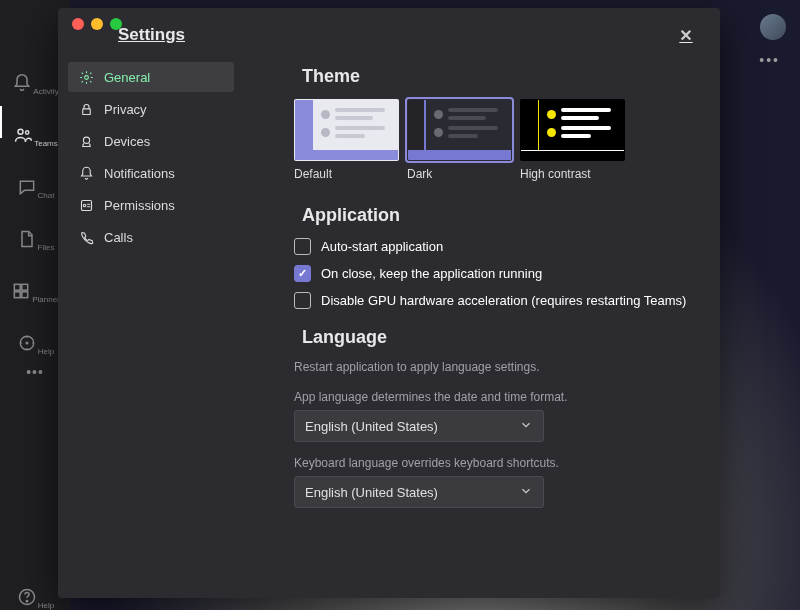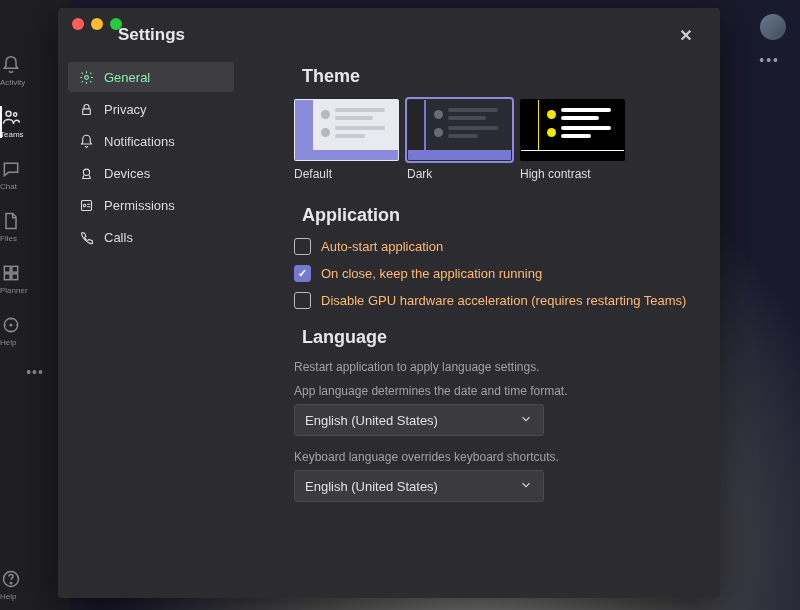--- a/index.html
+++ b/index.html
@@ -4,29 +4,29 @@
   <style>
     * { margin: 0; padding: 0; box-sizing: border-box; font-family: -apple-system, BlinkMacSystemFont, "Segoe UI", Arial, sans-serif; }
     body { width: 800px; height: 610px; background: #1a1a2e; position: relative; overflow: hidden; }
     .bg-gradient { position: absolute; inset: 0; background: radial-gradient(ellipse at 60% 90%, #888 0%, #555 25%, #1a1a2e 55%), #12121a; z-index: 0; }
     .app-sidebar { position: absolute; left: 0; top: 0; width: 70px; height: 100%; background: #1f1f23; z-index: 1; display: flex; flex-direction: column; align-items: center; padding-top: 10px; }
     .traffic-lights { display: flex; gap: 7px; position: absolute; top: 18px; left: 72px; z-index: 3; }
     .traffic-light { width: 12px; height: 12px; border-radius: 50%; }
     .tl-red { background: #ff5f56; }
     .tl-yellow { background: #ffbd2e; }
     .tl-green { background: #27c93f; }
-    .rail-item { width: 70px; height: 52px; display: flex; flex-direction: column; align-items: flex-start; justify-content: center; color: #8a8a8a; font-size: 8px; cursor: pointer; position: relative; }
+    .rail-item { width: 70px; height: 52px; display: flex; flex-direction: row; align-items: flex-end; justify-content: center; color: #8a8a8a; font-size: 8px; cursor: pointer; position: relative; }
     .rail-item.active { color: #e0e0e0; }
     .rail-item.active::before { content:""; position:absolute; left:0; top:10px; bottom:10px; width:2px; background:#fff; }
     .rail-icon { width: 22px; height: 22px; margin-bottom: 2px; display:flex; align-items:center; justify-content:center; }
     .rail-spacer { flex: 1; }
     .more-dots { color:#8a8a8a; font-size:14px; letter-spacing:1px; margin: 8px 0; cursor:pointer; }
 
     .settings-modal { position: absolute; left: 58px; top: 8px; right: 80px; bottom: 12px; background: #2b2b30; border-radius: 4px; box-shadow: 0 10px 40px rgba(0,0,0,0.6); z-index: 2; display: flex; flex-direction: column; }
-    .modal-header { height: 54px; display: flex; align-items: center; padding: 0 20px 0 60px; color: #e8e8e8; font-size: 17px; font-weight: 600; }
+    .modal-header { height: 54px; display: flex; align-items: center; padding: 0 20px 0 60px; color: #e8e8e8; font-size: 17px; font-weight: 600; text-decoration: underline; }
     .close-x { margin-left: auto; width: 28px; height: 28px; display:flex; align-items:center; justify-content:center; cursor:pointer; color:#ccc; font-size:16px; }
     .modal-body { flex:1; display:flex; overflow:hidden; }
     .settings-nav { width: 186px; padding: 0 10px; }
     .nav-item { display:flex; align-items:center; gap:10px; height:30px; padding:0 10px; color:#dcdcdc; font-size:13px; border-radius:3px; cursor:pointer; margin-bottom: 2px; }
     .nav-item.active { background:#3d3d42; color:#86efac; }
     .nav-icon { width:16px; height:16px; display:flex; align-items:center; justify-content:center; color:inherit; flex:0 0 16px; }
     .settings-content { flex:1; padding: 0 20px 20px 50px; color:#e8e8e8; overflow:auto; }
     .section-title { font-weight:700; font-size:18px; margin: 4px 8px 12px; }
     .themes { display:flex; gap:8px; margin-bottom: 24px; }
     .theme-opt { width:105px; cursor:pointer; }
@@ -46,21 +46,21 @@
     .thumb-hc .thumb-line { background:#fff; }
     .thumb-dot { width:9px; height:9px; border-radius:50%; position:absolute; }
     .thumb-default .thumb-dot { background:#b8b8c4; }
     .thumb-dark .thumb-dot { background:#6a6a74; }
     .thumb-hc .thumb-dot { background:#fff; }
     .thumb-footer { position:absolute; bottom:0; left:0; right:0; height:10px; }
     .thumb-default .thumb-footer { background:#8b8bdc; }
     .thumb-dark .thumb-footer { background:#7678d1; }
     .thumb-hc .thumb-footer { background:#000; border-top:1px solid #fff; }
     .theme-label { font-size:12px; color:#ddd; margin-top:6px; }
-    .check-row { display:flex; align-items:center; gap:10px; font-size:13px; color:#fdba74; margin-bottom:10px; }
+    .check-row { display:flex; align-items:center; gap:10px; font-size:13px; color:#ffffff; margin-bottom:10px; }
     .chk { width:17px; height:17px; border:1.5px solid #bbb; border-radius:3px; display:flex; align-items:center; justify-content:center; cursor:pointer; flex:0 0 17px; }
     .chk.checked { background:#7678d1; border-color:#7678d1; }
     .chk.checked::after { content:"✓"; color:#fff; font-size:11px; font-weight:700; }
     .subtext { font-size:12px; color:#a0a0a8; margin-bottom:4px; margin-top:2px; }
     .dropdown { width:250px; height:32px; background:#3a3a3f; border:1px solid #4a4a50; border-radius:3px; display:flex; align-items:center; padding:0 10px; color:#e0e0e0; font-size:13px; cursor:pointer; margin:6px 0 14px; }
     .dropdown .chev { margin-left:auto; color:#ccc; }
     .top-right-ellipsis { position:absolute; top:52px; right:20px; color:#9a9a9a; letter-spacing:2px; z-index:1; font-size:14px; }
     .avatar-corner { position:absolute; top:14px; right:14px; width:26px; height:26px; border-radius:50%; background:linear-gradient(135deg,#6b7a8f,#3e4a5b); z-index:1; }
   </style>
 </head>
@@ -171,34 +171,34 @@
             <svg viewBox="0 0 24 24" width="15" height="15" fill="none" stroke="currentColor" stroke-width="1.8">
               <rect x="6" y="11" width="12" height="9" rx="1"></rect>
               <path d="M8 11V8a4 4 0 018 0v3"></path>
             </svg>
           </span>
         <span>Privacy</span>
       </div>
       <div class="nav-item">
         <span class="nav-icon">
             <svg viewBox="0 0 24 24" width="15" height="15" fill="none" stroke="currentColor" stroke-width="1.8">
+              <circle cx="12" cy="10" r="5"></circle>
+              <path d="M8 15c-2 2-2 5-2 5h12s0-3-2-5"></path>
+            </svg>
+          </span>
+        <span>Devices</span>
+      </div>
+      <div class="nav-item">
+        <span class="nav-icon">
+            <svg viewBox="0 0 24 24" width="15" height="15" fill="none" stroke="currentColor" stroke-width="1.8">
               <path d="M6 8a6 6 0 0112 0v5l2 3H4l2-3V8z"></path>
               <path d="M10 19a2 2 0 004 0"></path>
             </svg>
           </span>
         <span>Notifications</span>
-      </div>
-      <div class="nav-item">
-        <span class="nav-icon">
-            <svg viewBox="0 0 24 24" width="15" height="15" fill="none" stroke="currentColor" stroke-width="1.8">
-              <circle cx="12" cy="10" r="5"></circle>
-              <path d="M8 15c-2 2-2 5-2 5h12s0-3-2-5"></path>
-            </svg>
-          </span>
-        <span>Devices</span>
       </div>
       <div class="nav-item">
         <span class="nav-icon">
             <svg viewBox="0 0 24 24" width="15" height="15" fill="none" stroke="currentColor" stroke-width="1.8">
               <rect x="4" y="4" width="16" height="16" rx="2"></rect>
               <circle cx="9" cy="12" r="2"></circle>
               <path d="M13 10h5M13 14h5"></path>
             </svg>
           </span>
         <span>Permissions</span>
@@ -272,21 +272,21 @@
         <div class="chk checked"></div>
         <span>On close, keep the application running</span>
       </div>
       <div class="check-row">
         <div class="chk"></div>
         <span>Disable GPU hardware acceleration (requires restarting Teams)</span>
       </div>
 
       <div class="section-title" style="margin-top:18px">Language</div>
       <div class="subtext">Restart application to apply language settings.</div>
-      <div class="subtext" style="margin-top:10px">App language determines the date and time format.</div>
+      <div class="subtext" style="margin-top:16px">App language determines the date and time format.</div>
       <div class="dropdown">
         <span>English (United States)</span>
         <span class="chev"><svg viewBox="0 0 24 24" width="14" height="14" fill="none" stroke="currentColor" stroke-width="2">
               <path d="M6 9l6 6 6-6"></path>
             </svg></span>
       </div>
       <div class="subtext">Keyboard language overrides keyboard shortcuts.</div>
       <div class="dropdown">
         <span>English (United States)</span>
         <span class="chev"><svg viewBox="0 0 24 24" width="14" height="14" fill="none" stroke="currentColor" stroke-width="2">

